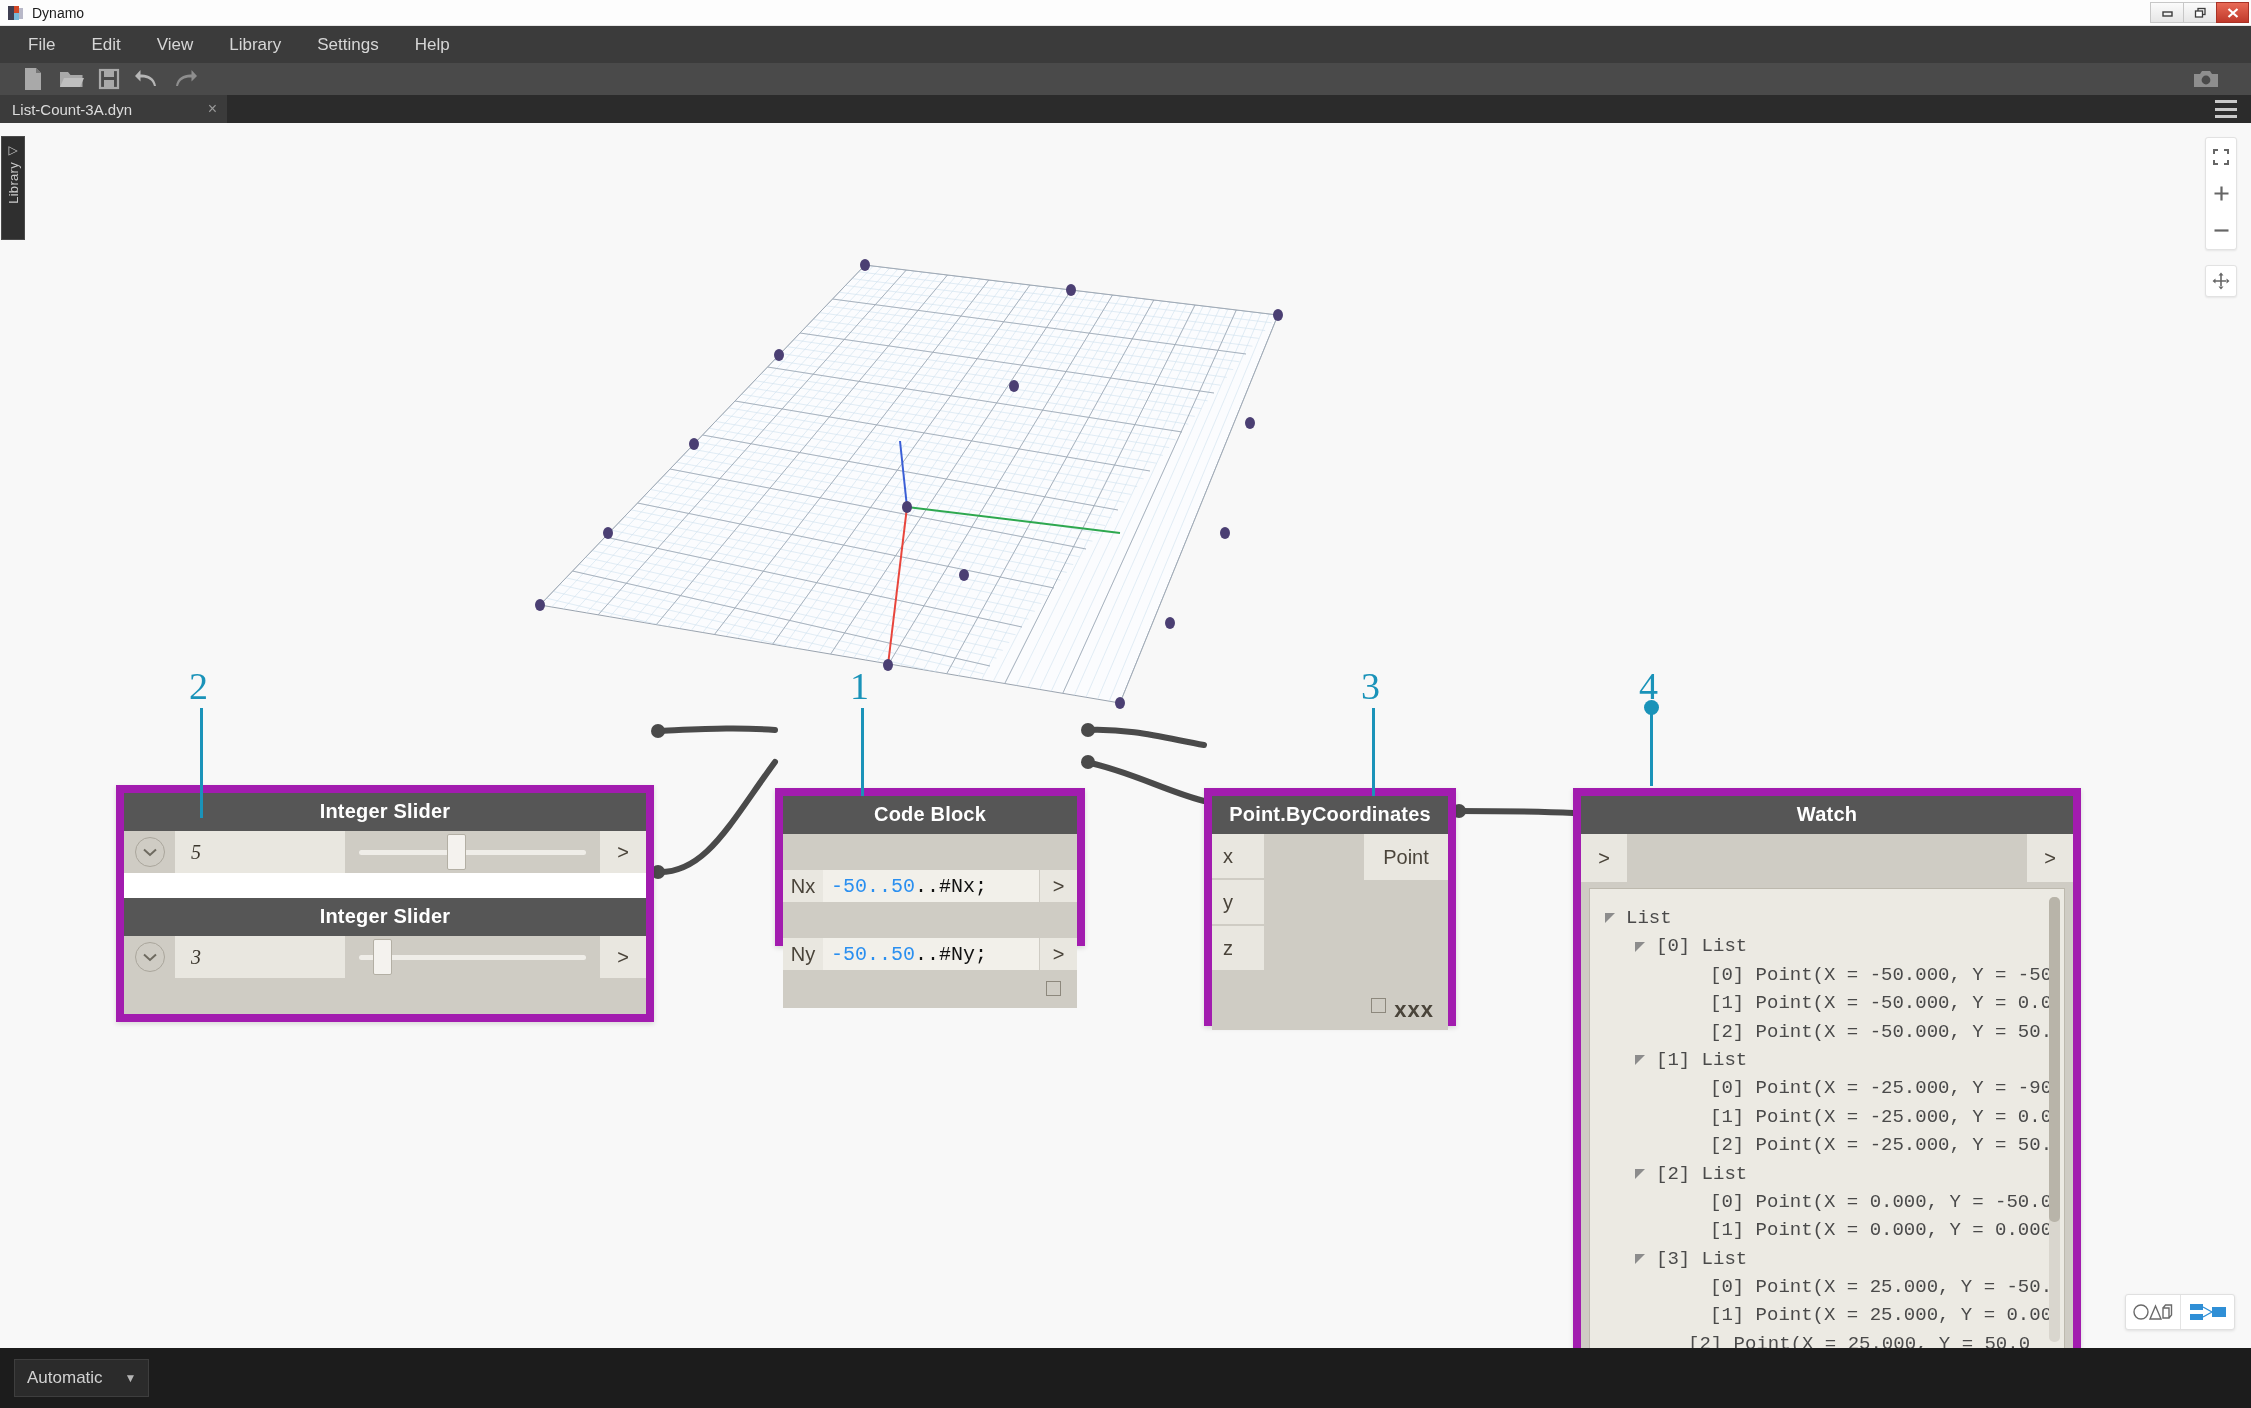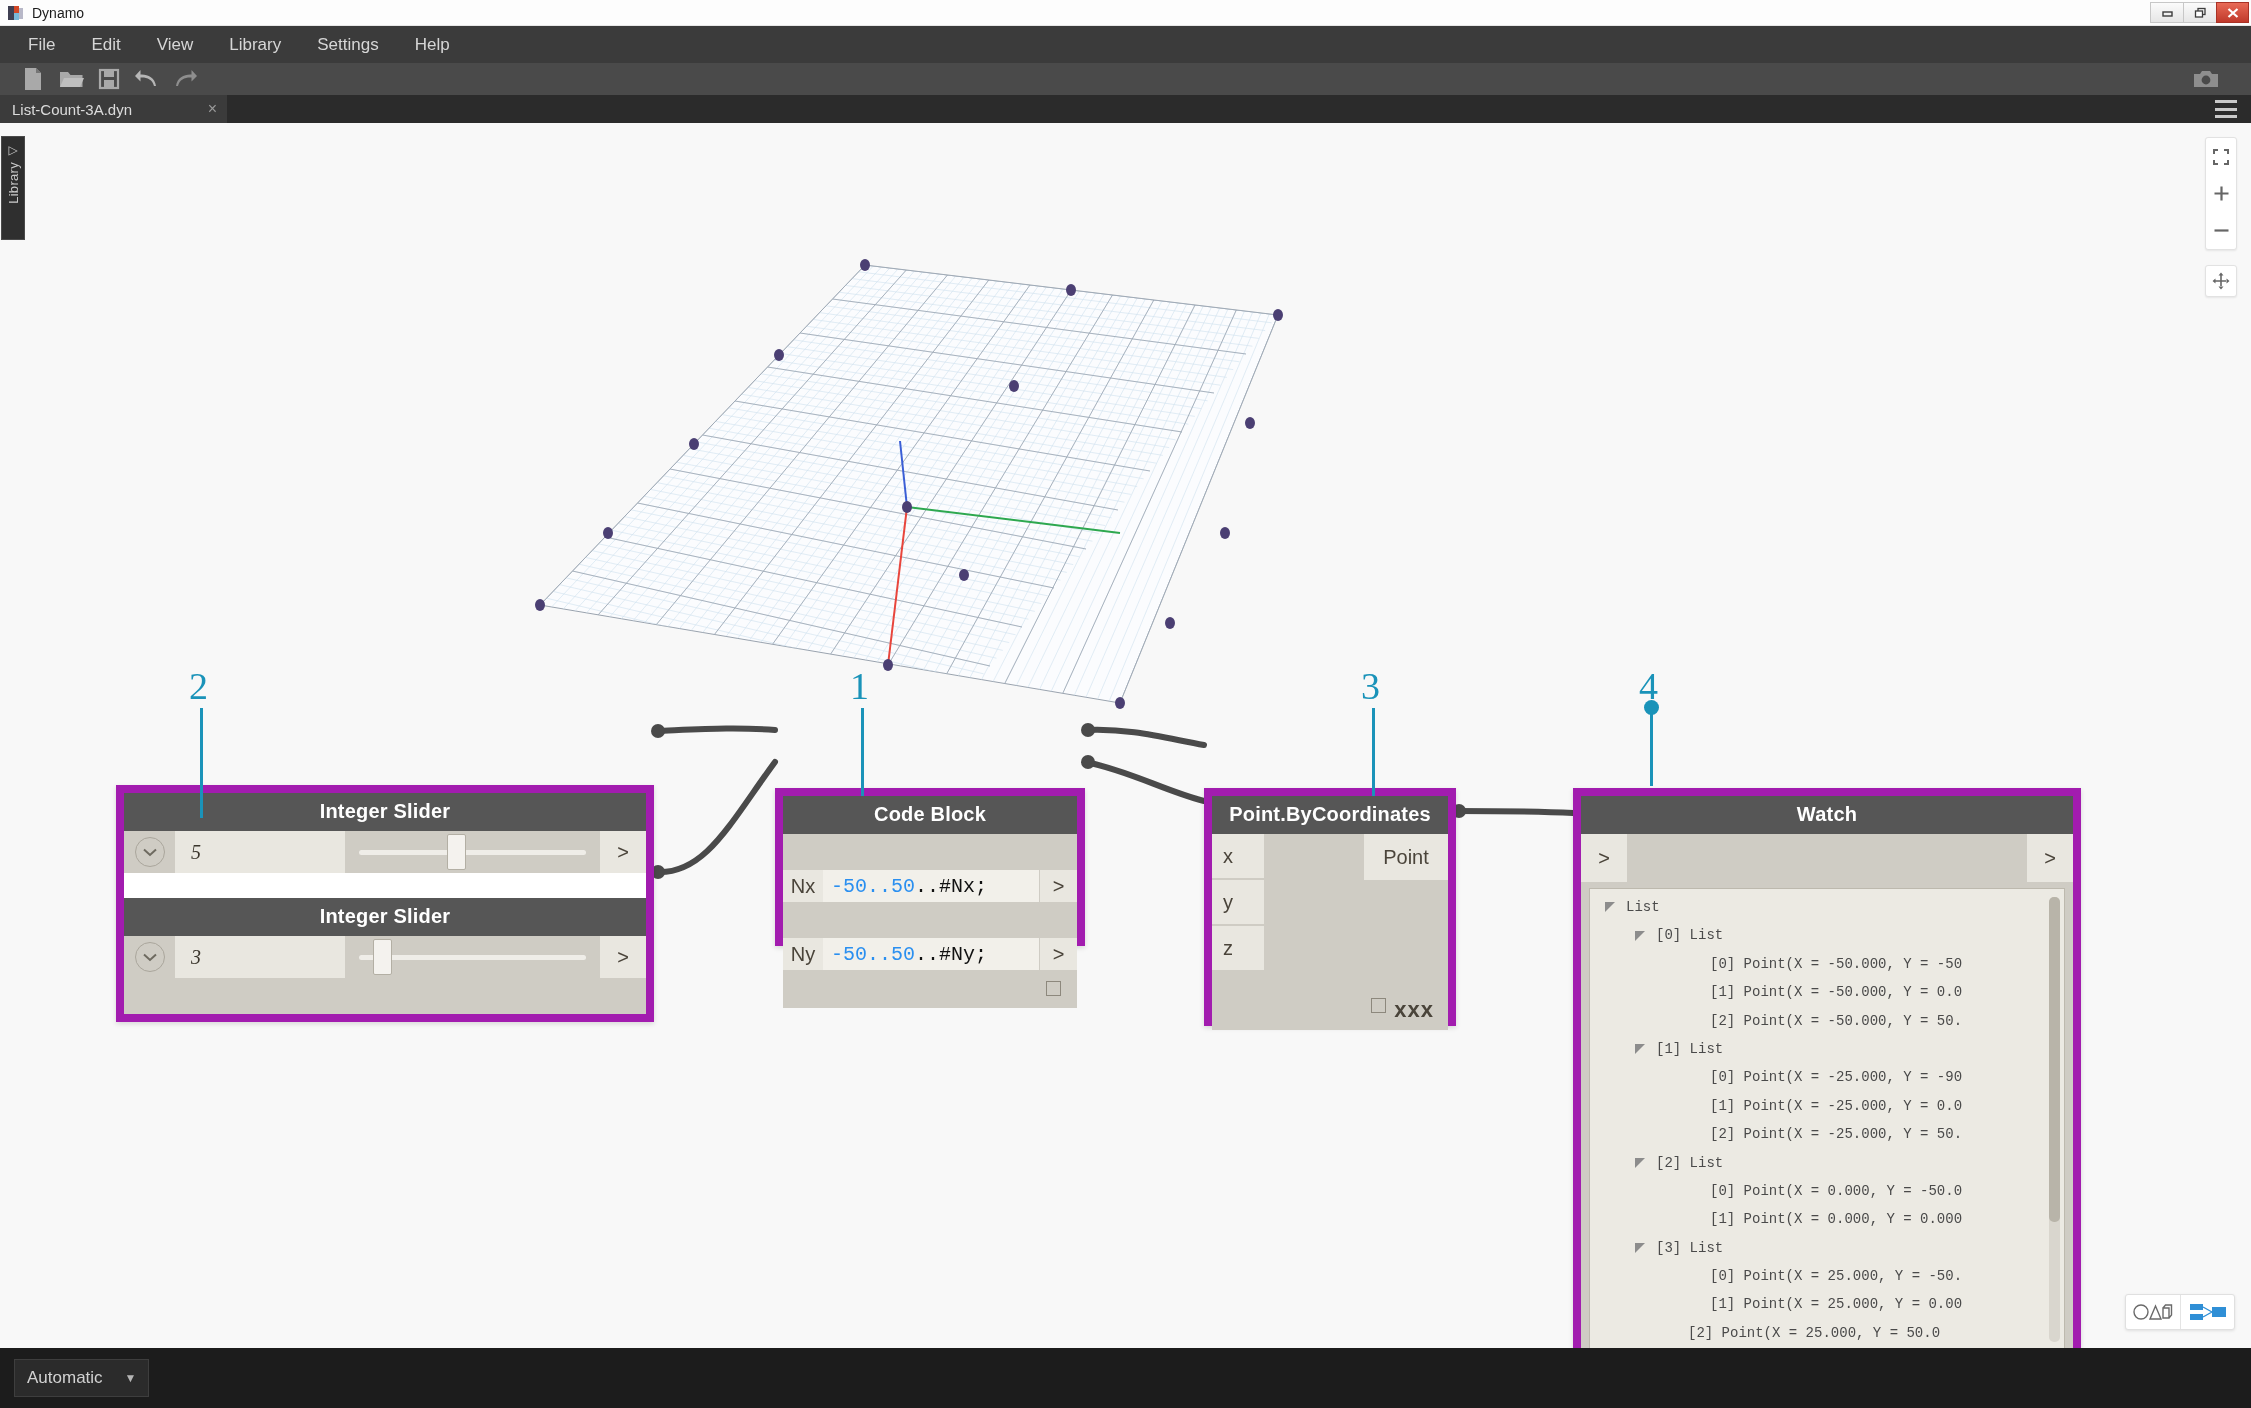--- a/index.html
+++ b/index.html
@@ -197,22 +197,22 @@
   .watch-ports { height:48px; background:#cfccc4; display:flex;
     align-items:center; justify-content:space-between; }
   .watch-gt {
     width:46px; height:48px; background:#e9e7e0; color:#4a443a; font-size:20px;
     display:flex; align-items:center; justify-content:center;
   }
   .watch-body {
     margin:6px 8px 10px 8px; height:537px; background:#eceae3;
     border:1px solid #bdb9ae; position:relative; overflow:hidden;
   }
-  .tree { padding:4px 0 0 0; font-family:"Liberation Mono", monospace;
-    font-size:14px; color:#4a4a4a; line-height:28.4px; white-space:nowrap; }
+  .tree { padding:15px 0 0 0; font-family:"Liberation Mono", monospace;
+    font-size:19px; color:#4a4a4a; line-height:28.4px; white-space:nowrap; }
   .tree-row { display:flex; align-items:center; height:28.4px; }
   .tri { width:14px; height:14px; margin-right:8px; flex:none; }
   .tree-l0 { padding-left:14px; }
   .tree-l1 { padding-left:44px; }
   .tree-l2 { padding-left:98px; }
   .vscroll {
     position:absolute; right:4px; top:8px; width:11px; height:445px;
     background:#d9d6ce; border-radius:5px;
   }
   .vscroll i { position:absolute; left:0; top:0; width:11px; height:325px;

